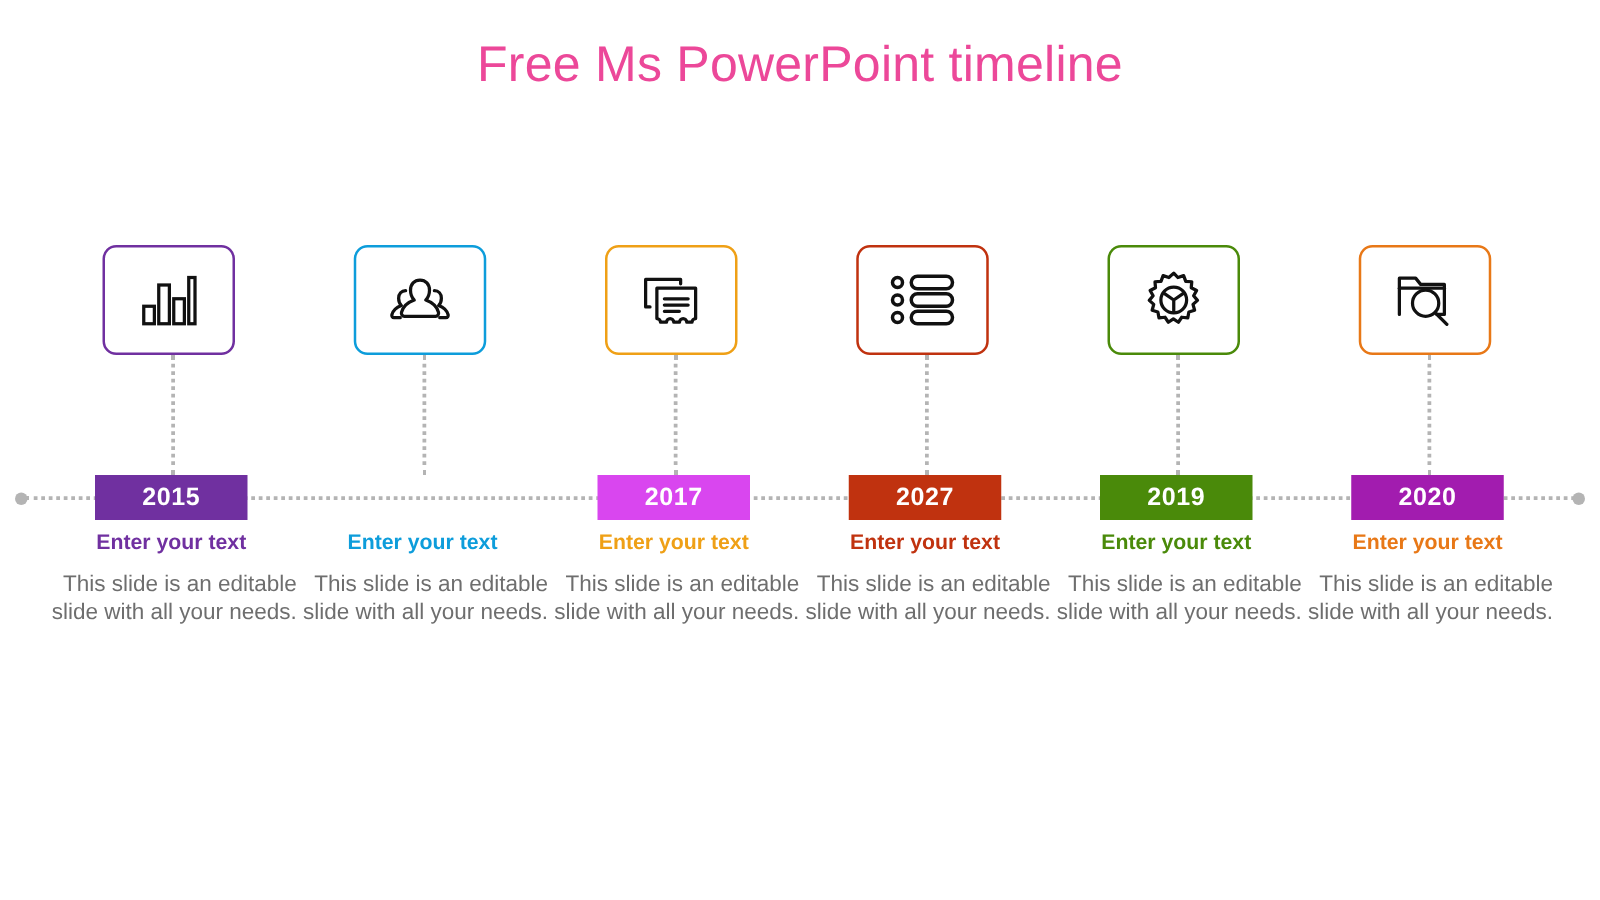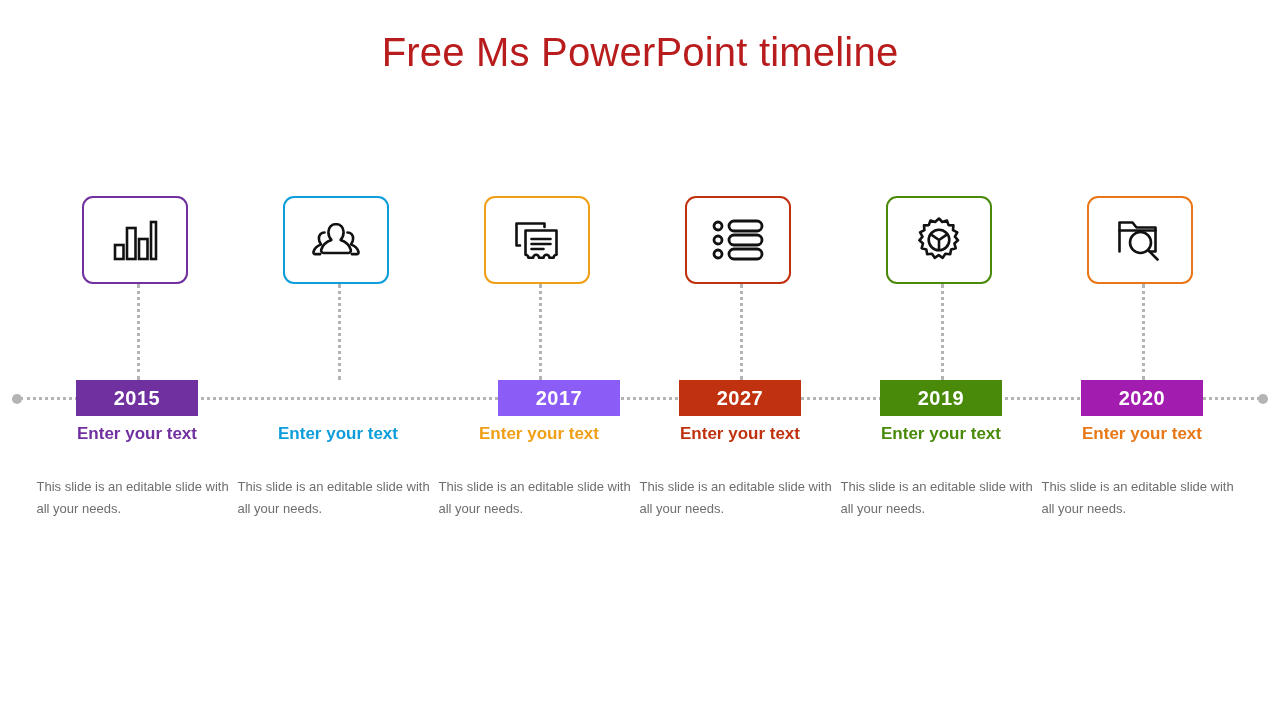--- a/index.html
+++ b/index.html
@@ -131,33 +131,33 @@
     width: 201px;
     text-align: center;
     font-size: 17px;
     font-weight: bold;
     white-space: nowrap;
   }
 
   
   .body-text {
     position: absolute;
-    top: 476px;
+    top: 456px;
     left: 0;
     width: 201px;
-    text-align: left;
-    font-size: 13px;
+    text-align: right;
+    font-size: 18px;
     line-height: 22px;
     color: #6e6e6e;
   }
 </style>
 </head>
 <body style="background: rgb(255, 255, 255);">
 
-<div id="slide-title" style="color: #b91c1c;">Free Ms PowerPoint timeline</div>
+<div id="slide-title" style="color: #ec4899;">Free Ms PowerPoint timeline</div>
 
 <div id="timeline-axis">
   <div class="axis-line"></div>
   <div class="axis-cap left" style="background: rgb(180, 180, 180);"></div>
   <div class="axis-cap right" style="background: rgb(180, 180, 180);"></div>
 </div>
 
 <div id="columns">
 
   <div class="col col-0">
@@ -198,21 +198,21 @@
     <div class="icon-card" style="border-color: rgb(239, 160, 22);">
       <span>
         <svg width="50" height="44" viewBox="0 0 50 44" fill="none" stroke="#111" stroke-width="2.6" stroke-linejoin="round" stroke-linecap="round">
           <path d="M8 27.5H4.5V5.5h28v3.5"></path>
           <path d="M13.5 12.5h31v24.3c-1.6 0-2.9 1.3-2.9 2.9h-4.2c0-1.6-1.3-2.9-2.9-2.9s-2.9 1.3-2.9 2.9h-4.6c0-1.6-1.3-2.9-2.9-2.9s-2.9 1.3-2.9 2.9h-4.8c0-1.6-1.3-2.9-2.9-2.9V12.5z"></path>
           <path d="M19.5 21h19M19.5 26h19M19.5 31h12"></path>
         </svg>
       </span>
     </div>
     <div class="connector"></div>
-    <div class="year-bar" style="background: #8b5cf6; margin-left: 20px;">
+    <div class="year-bar" style="background: #d946ef;">
       <span>2017</span>
     </div>
     <div class="head-text" style="color: rgb(239, 160, 22);">Enter your text</div>
     <div class="body-text" style="color: rgb(110, 110, 110);">This slide is an editable slide with all your needs.</div>
   </div>
 
   <div class="col col-3">
     <div class="icon-card" style="border-color: rgb(192, 50, 15);">
       <span>
         <svg width="52" height="42" viewBox="0 0 52 42" fill="none" stroke="#111" stroke-width="2.8" stroke-linejoin="round">

